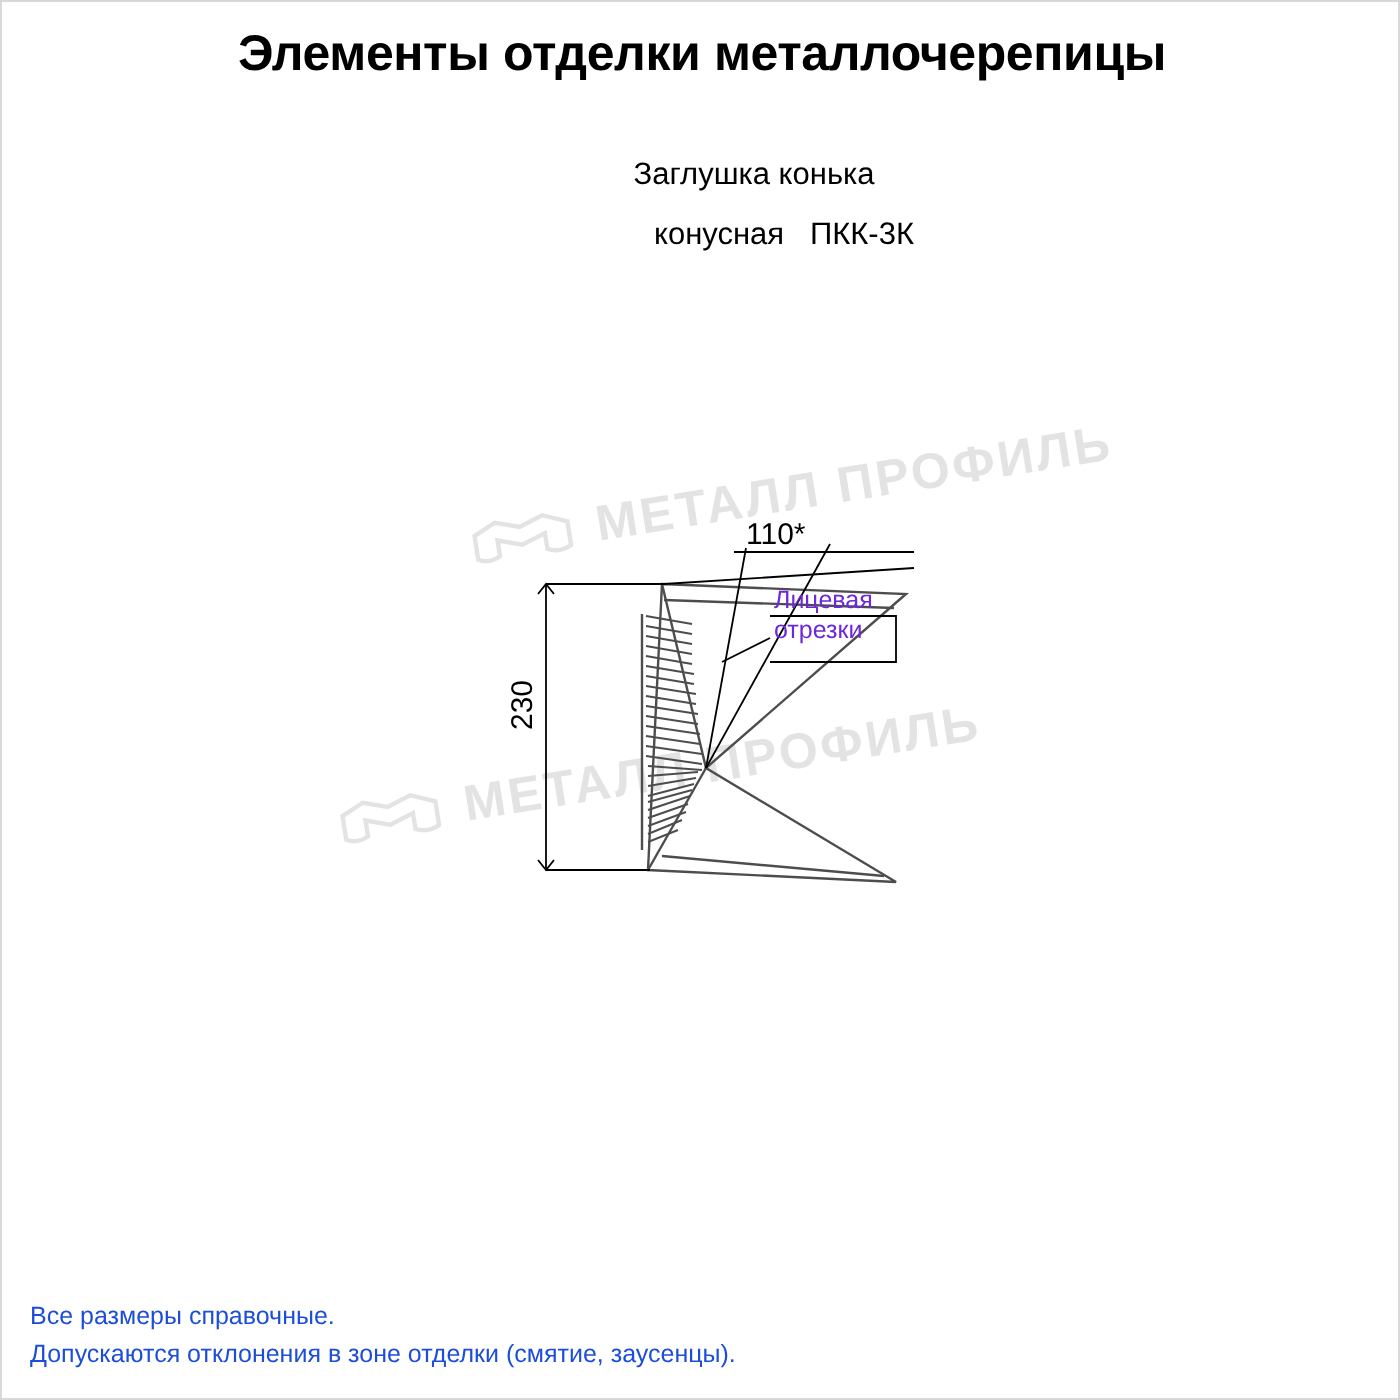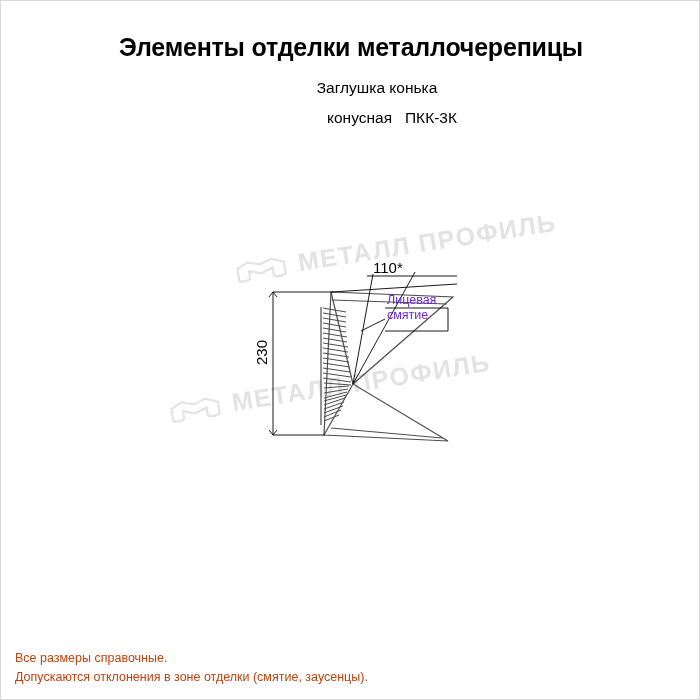--- a/index.html
+++ b/index.html
@@ -16,21 +16,21 @@
     overflow: hidden;
   }
   .page {
     position: absolute;
     inset: 0;
     border: 1px solid #d8d8d8;
     box-sizing: border-box;
   }
   .title {
     position: absolute;
-    top: 32px;
+    top: 12px;
     left: 0;
     width: 700px;
     text-align: center;
     font-size: 25px;
     font-weight: bold;
     letter-spacing: -0.2px;
   }
   .subtitle {
     position: absolute;
     top: 76px;
@@ -47,21 +47,21 @@
   .sub-line-3 {
     margin-top: 8px;
     padding-left: 30px;
   }
   .footer {
     position: absolute;
     left: 14px;
     bottom: 12px;
     font-size: 12.5px;
     line-height: 19px;
-    color: #c2410c;
+    color: #1d4ed8;
   }
   
   .wm {
     position: absolute;
     font-size: 25px;
     font-weight: bold;
     color: #e3e3e3;
     letter-spacing: 1.5px;
     white-space: nowrap;
     pointer-events: none;
@@ -182,21 +182,21 @@
       <path d="M384 307 L447 307 L447 330 L384 330"></path>
       <path d="M384 318 L360 330"></path>
     </g>
   </svg>
 
   <div class="dim-label dim-180">110*</div>
   <div class="dim-label dim-230">230</div>
 
   <div class="face-label">
     <div>Лицевая</div>
-    <div>смятие</div>
+    <div>отрезки</div>
   </div>
 
   <div class="footer">
     <div>Все размеры справочные.</div>
     <div>Допускаются отклонения в зоне отделки (смятие, заусенцы).</div>
   </div>
 
 </div>
 
 </body></html>

